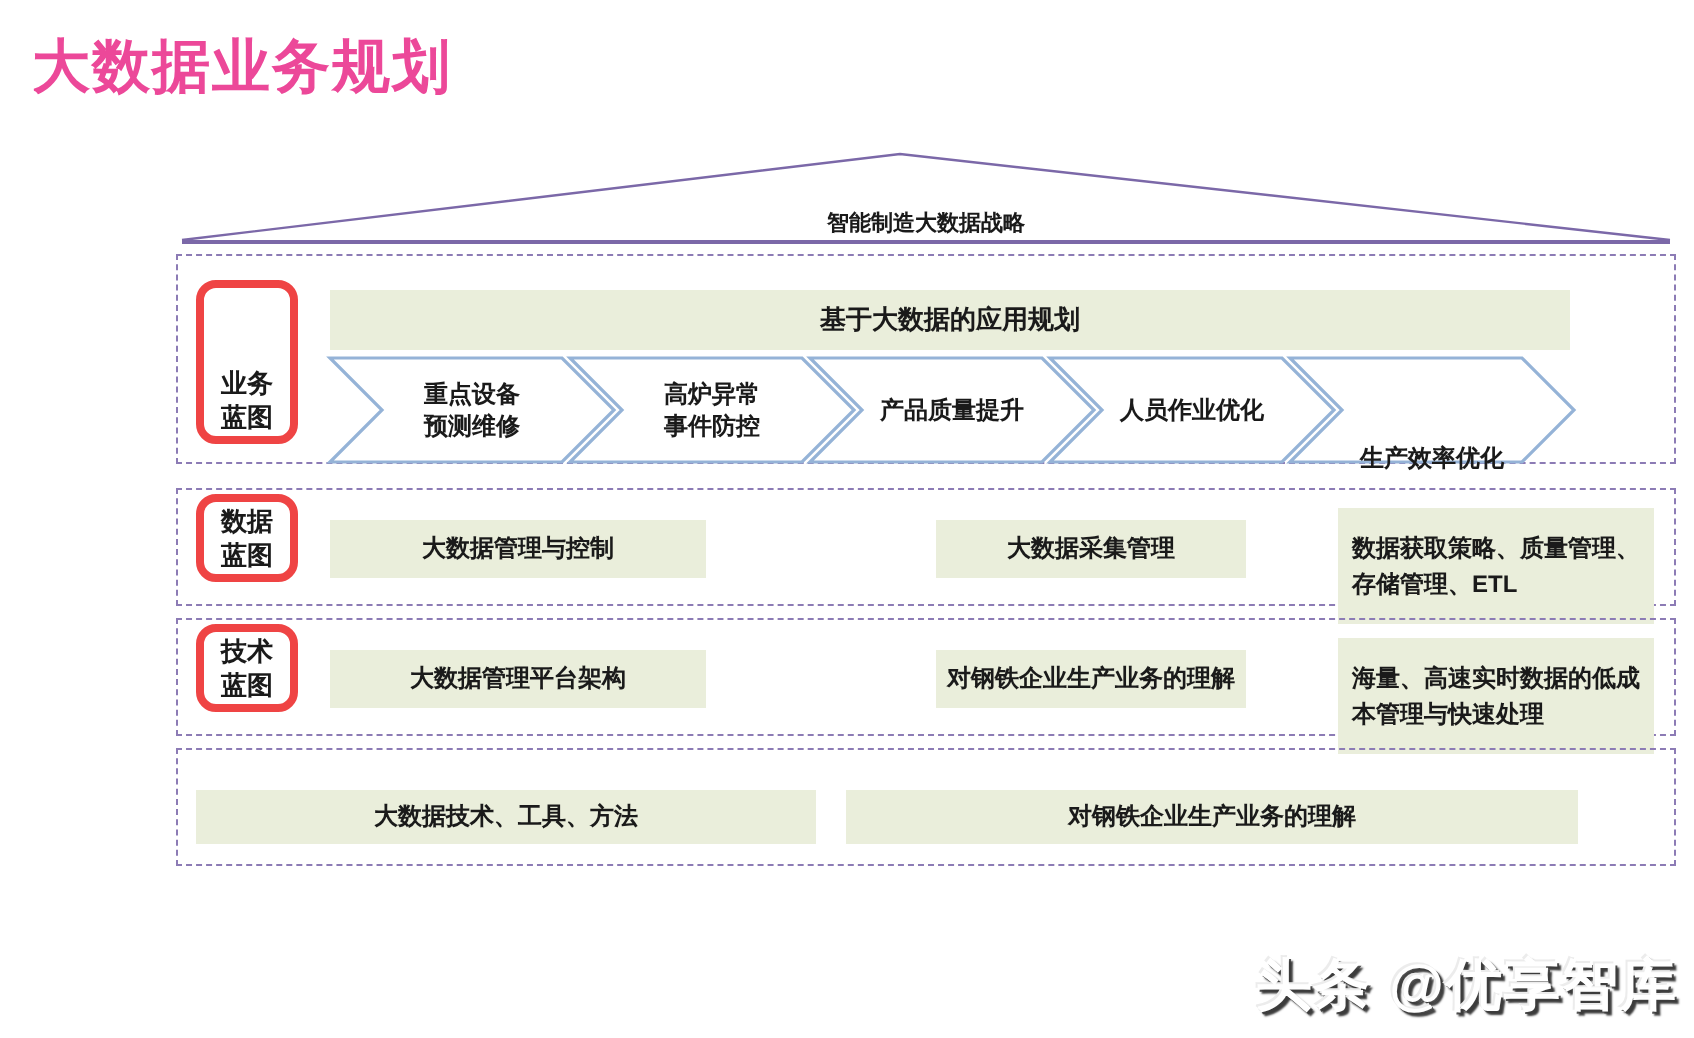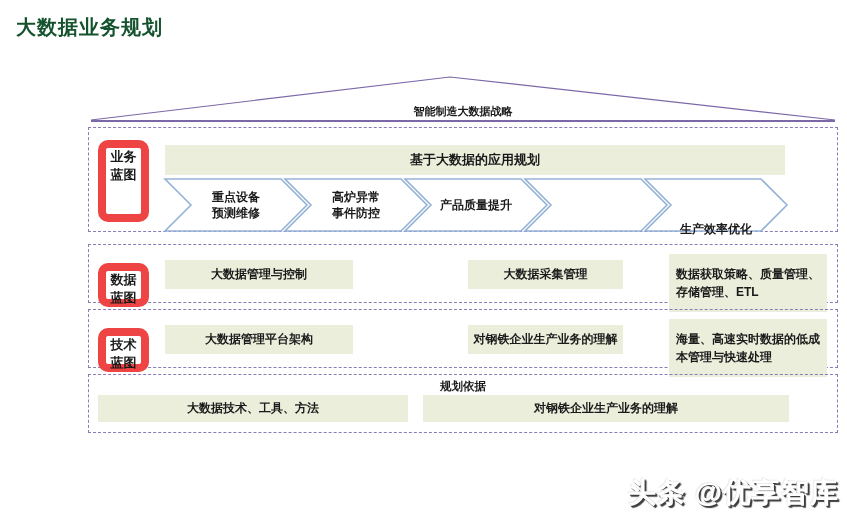--- a/index.html
+++ b/index.html
@@ -1,42 +1,42 @@
 <!DOCTYPE html>
 <html><head>
 <meta charset="utf-8">
 <style>
   * { margin:0; padding:0; box-sizing:border-box; }
   html,body { background:#ffffff; }
   body { font-family:"Liberation Sans","DejaVu Sans",sans-serif; }
   .canvas { position:relative; width:847px; height:519px; background:#ffffff; overflow:hidden; }
 
-  .title { position:absolute; left:16px; top:14px; font-size:20px; font-weight:bold;
-           color:#14532d; letter-spacing:1px; }
+  .title { position:absolute; left:16px; top:14px; font-size:29px; font-weight:bold;
+           color:#ec4899; letter-spacing:1px; }
 
   
   .roof { position:absolute; left:88px; top:68px; width:750px; height:54px; }
   .roof svg { position:absolute; left:0; top:0; overflow:visible; }
   .roof-label { position:absolute; left:0; bottom:3px; width:100%; text-align:center;
                 font-size:11px; font-weight:bold; color:#1a1a1a; }
 
   
   .row { position:absolute; left:88px; width:750px; border:1px dashed #8C7BB5; }
   .row1 { top:127px; height:105px; }
   .row2 { top:244px; height:59px; }
   .row3 { top:309px; height:59px; }
   .row4 { top:374px; height:59px; }
 
   
-  .tag { position:absolute; border:8px solid #ef4444; border-radius:10px;
-         display:flex; align-items:flex-start; justify-content:center;
+  .tag { position:absolute; border:4px solid #ef4444; border-radius:10px;
+         display:flex; align-items:flex-end; justify-content:center;
          font-size:13px; font-weight:bold; color:#1a1a1a; }
   .tag .pre { white-space:pre-line; text-align:center; line-height:1.35; }
   .tag1 { left:9px; top:12px; width:51px; height:82px; }
-  .tag2 { left:9px; top:18px; width:51px; height:44px; }
+  .tag2 { left:9px; top:2px; width:51px; height:44px; }
 
   
   .gbox { position:absolute; background:#EAEEDB; color:#1a1a1a; font-weight:bold;
           font-size:12px; display:flex; align-items:center; }
   .gbox.center { justify-content:center; text-align:right; }
   .gbox.wrap { padding:2px 7px; line-height:1.5; }
 
   .bar { left:76px; top:17px; width:620px; height:30px; font-size:13px; }
 
   
@@ -92,20 +92,21 @@
         <path d="M240 1 L356 1 L382 27 L356 53 L240 53 L266 27 Z"></path>
         <path d="M360 1 L476 1 L502 27 L476 53 L360 53 L386 27 Z"></path>
         <path d="M480 1 L596 1 L622 27 L596 53 L480 53 L506 27 Z"></path>
       </g>
     </svg>
     <div class="arrow-label al1">重点设备
 预测维修</div>
     <div class="arrow-label al2">高炉异常
 事件防控</div>
     <div class="arrow-label al3">产品质量提升</div>
+    <div class="arrow-label al4">人员作业优化</div>
     <div class="arrow-label al5">生产效率优化</div>
   </section>
 
   <section class="row row2">
     <div class="tag tag2">
       <span class="pre">数据
 蓝图</span>
     </div>
     <div class="gbox center bA">大数据管理与控制</div>
     <div class="gbox center bB">大数据采集管理</div>
@@ -116,20 +117,19 @@
     <div class="tag tag2">
       <span class="pre">技术
 蓝图</span>
     </div>
     <div class="gbox center bA">大数据管理平台架构</div>
     <div class="gbox center bB">对钢铁企业生产业务的理解</div>
     <div class="gbox wrap bC">海量、高速实时数据的低成本管理与快速处理</div>
   </section>
 
   <section class="row row4">
-    <div class="basis-title">规划依据</div>
     <div class="gbox center b4A">大数据技术、工具、方法</div>
     <div class="gbox center b4B">对钢铁企业生产业务的理解</div>
   </section>
 
   <div class="watermark">头条 @优享智库</div>
 
 </div>
 
 </body></html>

